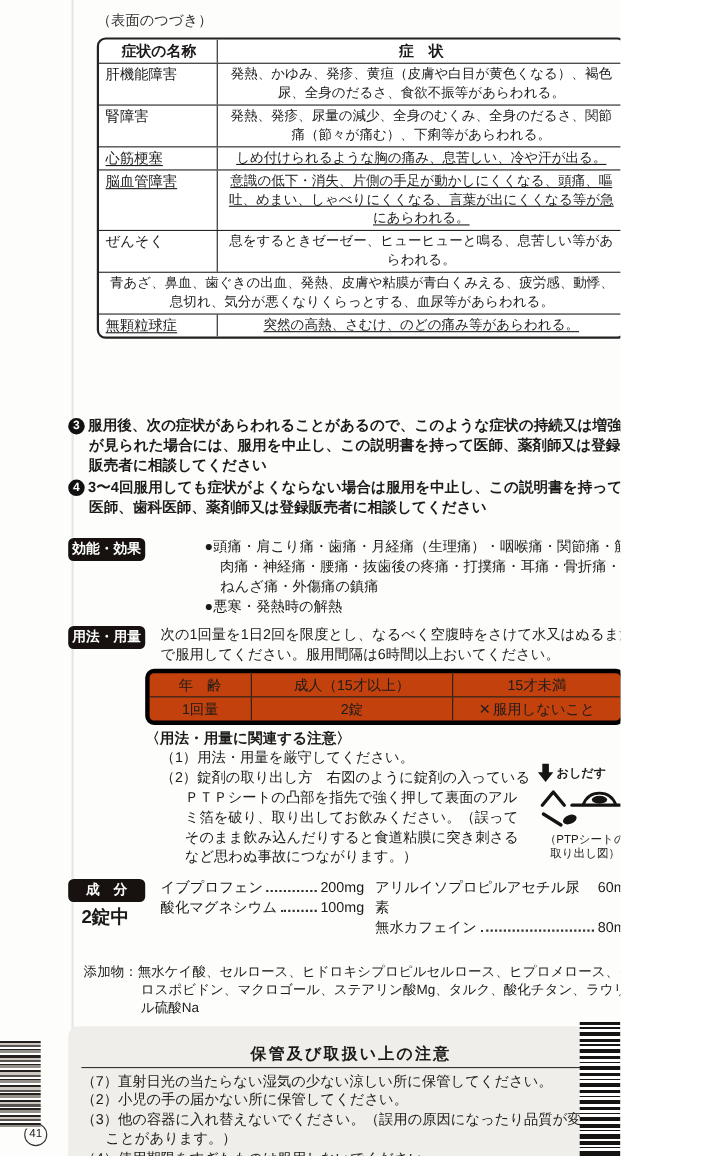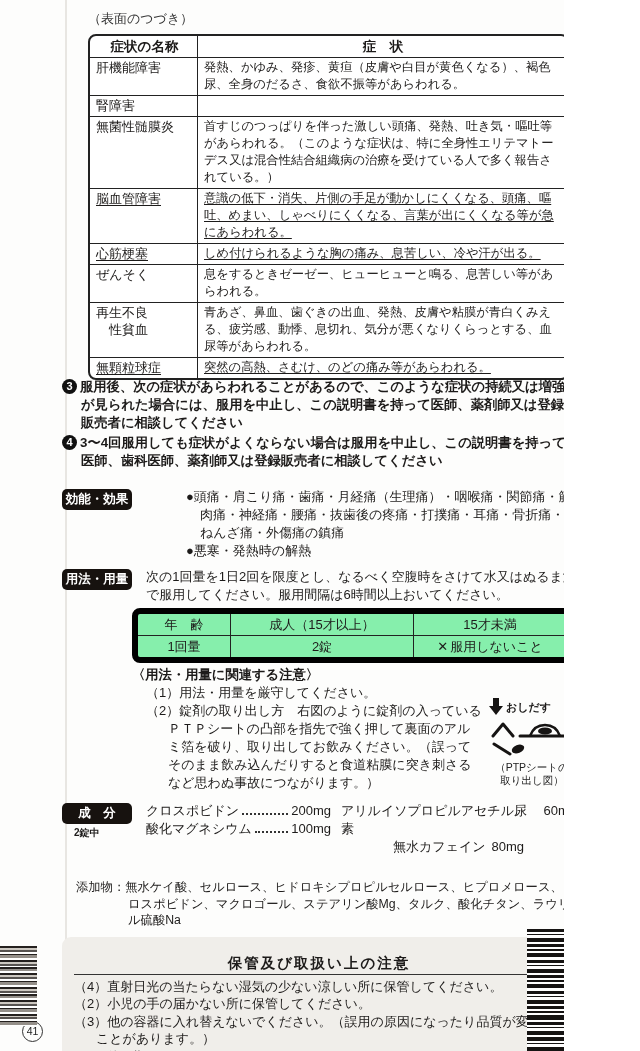--- a/index.html
+++ b/index.html
@@ -14,21 +14,21 @@
   .top-note{position:absolute;left:88px;top:10px;font-size:13px;color:#333;}
 
   
   .sym-table{
     position:absolute;left:88px;top:34px;width:477px;
     border:2px solid #222;border-radius:8px;overflow:hidden;background:#fff;
   }
   .sym-row{display:flex;border-top:1.5px solid #222;}
   .sym-row.hdr{border-top:none;}
   .sym-name{width:97px;flex:none;padding:1px 4px 2px 6px;font-size:13px;border-right:1.5px solid #222;white-space:pre-line;line-height:17px;}
-  .sym-desc{flex:1;padding:1px 5px 2px 6px;font-size:12.3px;line-height:17px;}
+  .sym-desc{flex:1;padding:1px 5px 2px 6px;font-size:12.3px;line-height:17px;text-align:center;}
   .sym-row.hdr .sym-name,.sym-row.hdr .sym-desc{font-weight:bold;text-align:center;font-size:13.5px;padding-top:2px;padding-bottom:2px;}
   .u{text-decoration:underline;text-underline-offset:2px;}
 
   
   .notes{position:absolute;left:62px;top:378px;width:512px;}
   .note{font-size:13.3px;font-weight:bold;line-height:18px;padding-left:19px;text-indent:-19px;margin-bottom:2px;}
   .cnum{display:inline-block;width:15px;height:15px;border-radius:50%;background:#111;color:#fff;
         font-size:11px;font-weight:bold;text-align:center;line-height:15px;text-indent:0;
         vertical-align:1px;margin-right:3px;}
   .note-sub{font-size:13px;font-weight:normal;padding-left:38px;line-height:18px;margin:1px 0 3px;}
@@ -36,21 +36,21 @@
   
   .section{position:relative;margin-left:62px;width:514px;box-sizing:border-box;padding-left:84px;}
   .sec-label{
     position:absolute;left:0;top:1px;width:70px;height:21px;background:#17120f;color:#fff;
     border-radius:5px;font-size:12.5px;font-weight:bold;text-align:center;line-height:21px;letter-spacing:0px;
   }
   .sec-body{font-size:13px;line-height:18px;}
   .bullet{padding-left:14px;text-indent:-14px;margin-left:40px;}
 
   
-  .dose-table{margin:4px 0 3px -14px;width:428px;border:6px solid #000000;border-radius:8px;overflow:hidden;background:#86efac;}
+  .dose-table{margin:4px 0 3px -14px;width:428px;border:4px solid #000000;border-radius:8px;overflow:hidden;background:#c2410c;}
   .dose-row{display:flex;text-align:center;font-size:13px;}
   .dose-row > div{padding:2px 2px;line-height:17px;}
   .dose-row.second{border-top:1.5px solid #222;}
   .dc1{width:88px;flex:none;border-right:1.5px solid #222;}
   .dc2{width:178px;flex:none;border-right:1.5px solid #222;}
   .dc3{flex:1;}
   .xmark{font-weight:bold;margin-right:2px;}
 
   .dose-note-title{font-weight:bold;font-size:13.3px;margin-left:-14px;line-height:18px;}
   .dose-note{font-size:13px;line-height:18px;}
@@ -59,24 +59,24 @@
 
   .ptp-fig{float:right;width:88px;margin:-4px 0 0 6px;text-align:center;}
   .ptp-push{display:flex;align-items:center;justify-content:flex-start;gap:2px;}
   .ptp-push-label{font-size:11px;font-weight:bold;}
   .ptp-caption{font-size:10.5px;line-height:13px;color:#222;}
 
   
   .ing-grid{display:flex;gap:10px;font-size:13px;line-height:18px;}
   .ing-col{display:flex;flex-direction:column;}
   .ing-col.c1{width:185px;flex:none;}
-  .ing-col.c2{flex:1;align-items:center;}
+  .ing-col.c2{flex:1;}
   .ing-item{display:flex;align-items:baseline;}
   .ing-leader{flex:1;border-bottom:2px dotted #333;margin:0 3px 4px;}
-  .per-tabs{position:absolute;left:12px;top:24px;font-size:10px;font-weight:bold;}
+  .per-tabs{position:absolute;left:12px;top:24px;font-size:17px;font-weight:bold;}
   .additives{font-size:12.3px;line-height:16.5px;margin-top:23px;padding-left:52px;text-indent:0;}
   .add-label{margin-left:-52px;}
 
   
   .storage{
     margin:8px 0 0 62px;width:514px;box-sizing:border-box;background:#f0eeea;
     border-radius:9px;padding:16px 12px 7px;
   }
   .storage-title{text-align:center;font-weight:bold;font-size:14.5px;letter-spacing:2px;line-height:20px;}
   .storage-rule{border:none;border-top:1.5px solid #333;margin:1px 0 3px;}
@@ -123,40 +123,35 @@
     <div class="sym-row hdr">
       <div class="sym-name">症状の名称</div>
       <div class="sym-desc">症　状</div>
     </div>
     <div class="sym-row">
       <div class="sym-name">肝機能障害</div>
       <div class="sym-desc">発熱、かゆみ、発疹、黄疸（皮膚や白目が黄色くなる）、褐色尿、全身のだるさ、食欲不振等があらわれる。</div>
     </div>
     <div class="sym-row">
       <div class="sym-name">腎障害</div>
-    </div>
-    <div class="sym-row">
-      <div class="sym-name">無菌性髄膜炎</div>
-      <div class="sym-desc">首すじのつっぱりを伴った激しい頭痛、発熱、吐き気・嘔吐等があらわれる。（このような症状は、特に全身性エリテマトーデス又は混合性結合組織病の治療を受けている人で多く報告されている。）</div>
+      <div class="sym-desc">発熱、発疹、尿量の減少、全身のむくみ、全身のだるさ、関節痛（節々が痛む）、下痢等があらわれる。</div>
+    </div>
+    <div class="sym-row">
+      <div class="sym-name u">心筋梗塞</div>
+      <div class="sym-desc u">しめ付けられるような胸の痛み、息苦しい、冷や汗が出る。</div>
     </div>
     <div class="sym-row">
       <div class="sym-name u">脳血管障害</div>
       <div class="sym-desc u">意識の低下・消失、片側の手足が動かしにくくなる、頭痛、嘔吐、めまい、しゃべりにくくなる、言葉が出にくくなる等が急にあらわれる。</div>
     </div>
     <div class="sym-row">
-      <div class="sym-name u">心筋梗塞</div>
-      <div class="sym-desc u">しめ付けられるような胸の痛み、息苦しい、冷や汗が出る。</div>
-    </div>
-    <div class="sym-row">
       <div class="sym-name">ぜんそく</div>
       <div class="sym-desc">息をするときゼーゼー、ヒューヒューと鳴る、息苦しい等があらわれる。</div>
     </div>
     <div class="sym-row">
-      <div class="sym-name">再生不良
-　性貧血</div>
       <div class="sym-desc">青あざ、鼻血、歯ぐきの出血、発熱、皮膚や粘膜が青白くみえる、疲労感、動悸、息切れ、気分が悪くなりくらっとする、血尿等があらわれる。</div>
     </div>
     <div class="sym-row">
       <div class="sym-name u">無顆粒球症</div>
       <div class="sym-desc u">突然の高熱、さむけ、のどの痛み等があらわれる。</div>
     </div>
   </div>
 
   <div class="notes">
     <div class="note"><span class="cnum">3</span><span>服用後、次の症状があらわれることがあるので、このような症状の持続又は増強が見られた場合には、服用を中止し、この説明書を持って医師、薬剤師又は登録販売者に相談してください</span></div>
@@ -221,21 +216,21 @@
       </div>
     </div>
 
     <div class="section" style="margin-top:10px;">
       <div class="sec-label">成　分</div>
       <div class="per-tabs">2錠中</div>
       <div class="sec-body">
         <div class="ing-grid">
           <div class="ing-col c1">
             <div class="ing-item">
-              <span>クロスポビドン</span>
+              <span>イブプロフェン</span>
                 <span class="ing-leader"></span>
                 <span>200mg</span>
             </div>
             <div class="ing-item">
               <span>酸化マグネシウム</span>
                 <span class="ing-leader"></span>
                 <span>100mg</span>
             </div>
           </div>
           <div class="ing-col c2">
@@ -253,21 +248,21 @@
         </div>
       </div>
     </div>
     <div class="additives" style="margin-left:76px;width:500px;box-sizing:border-box;">
       <span class="add-label">添加物：</span><span>無水ケイ酸、セルロース、ヒドロキシプロピルセルロース、ヒプロメロース、クロスポビドン、マクロゴール、ステアリン酸Mg、タルク、酸化チタン、ラウリル硫酸Na</span>
     </div>
 
     <div class="storage">
       <div class="storage-title">保管及び取扱い上の注意</div>
       <hr class="storage-rule">
-      <div class="storage-item">（4）直射日光の当たらない湿気の少ない涼しい所に保管してください。</div>
+      <div class="storage-item">（7）直射日光の当たらない湿気の少ない涼しい所に保管してください。</div>
       <div class="storage-item">（2）小児の手の届かない所に保管してください。</div>
       <div class="storage-item">（3）他の容器に入れ替えないでください。（誤用の原因になったり品質が変わることがあります。）</div>
       <div class="storage-item">（4）使用期限をすぎたものは服用しないでください。</div>
     </div>
 
     <div class="contact">
       <div class="contact-left">お問い合わせ先</div>
       <div class="contact-right">
         <div class="contact-l1">お買い求めのお店、又はお客様相談室にお問い合わせください。</div>
 

